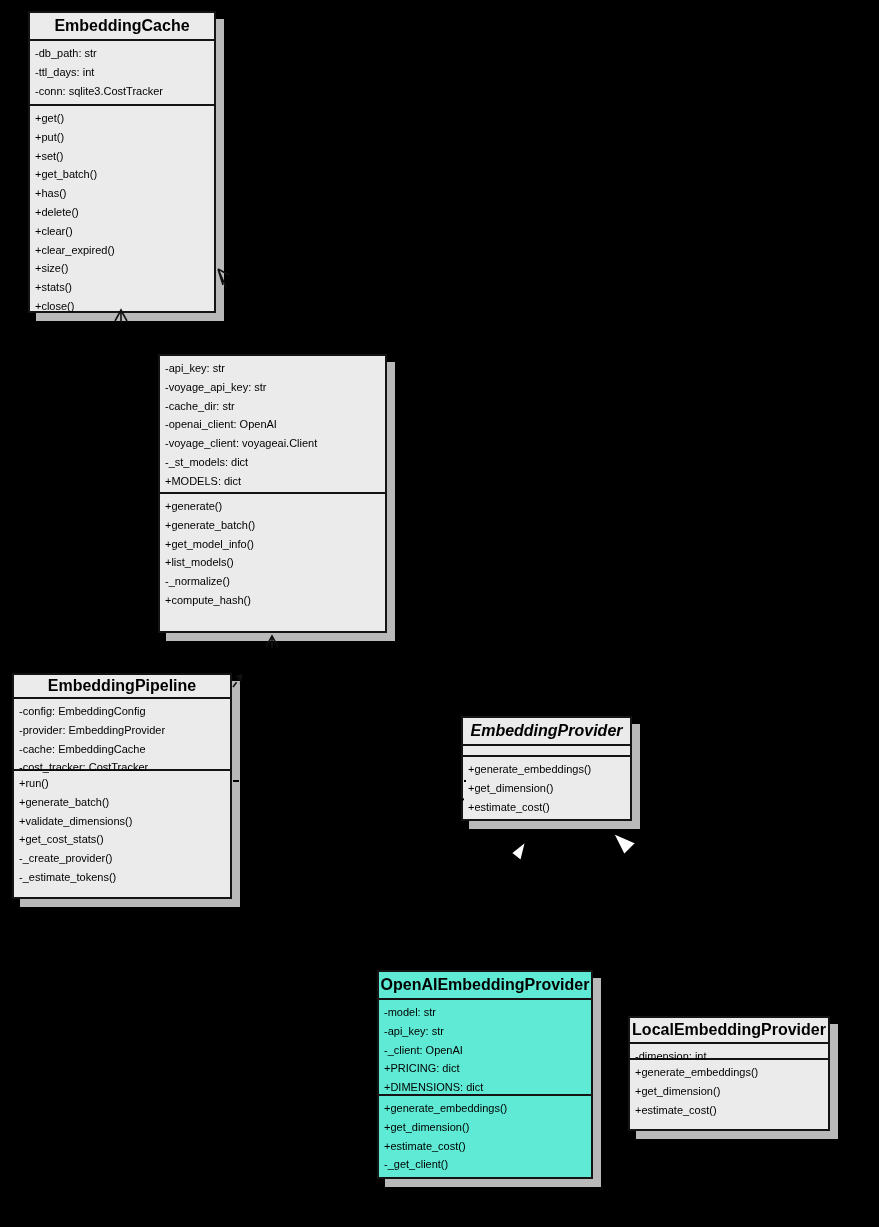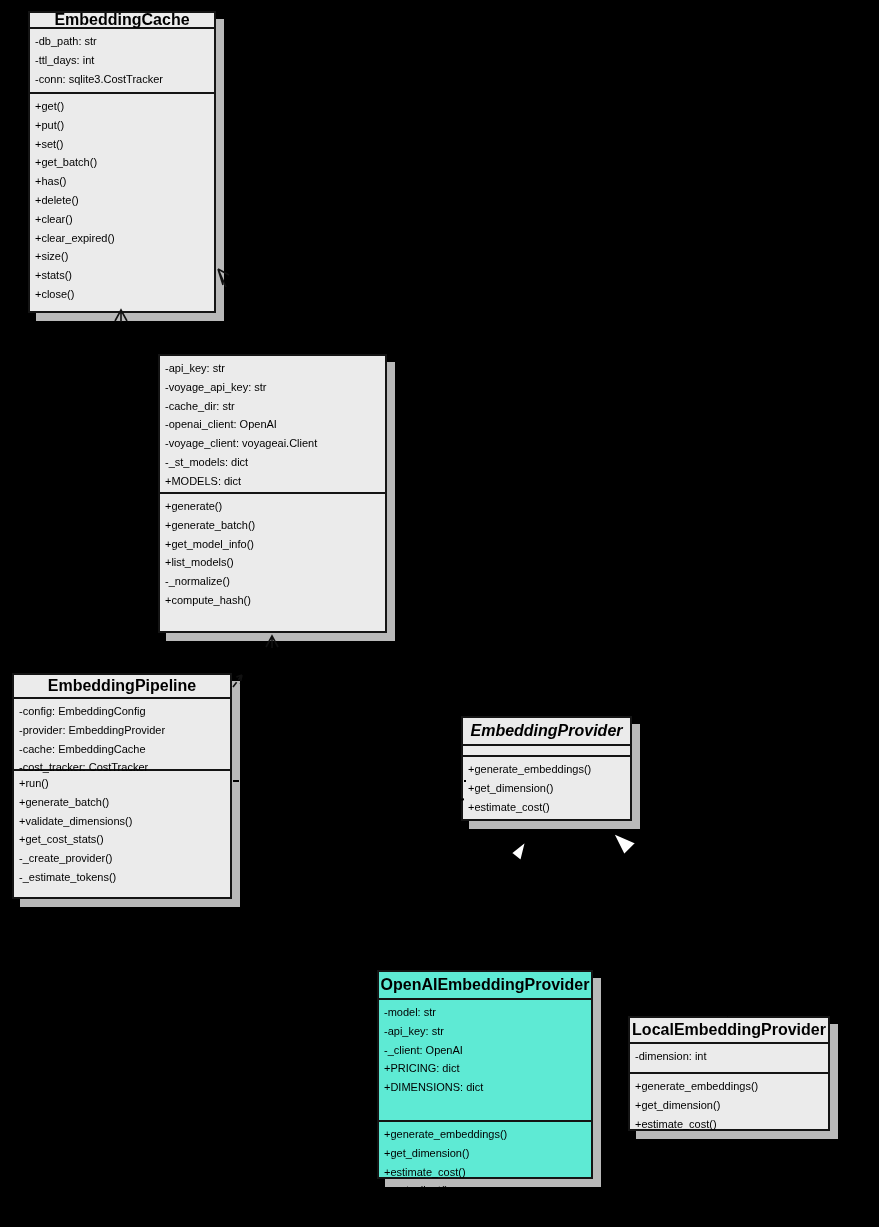--- a/index.html
+++ b/index.html
@@ -18,32 +18,32 @@
     font-size:16px;font-weight:bold;white-space:nowrap;
   }
   .cls .attrs{
     flex:0 0 auto;box-sizing:border-box;border-bottom:2px solid #141414;
     padding:3px 2px 0 5px;overflow:visible;
   }
   .cls .methods{flex:1 1 auto;padding:3px 2px 0 5px;overflow:visible;}
   .member{font-size:11px;line-height:18.8px;white-space:nowrap;}
   
   #cls-0{left:28px;top:11px;width:188px;height:302px;}
-  #cls-0 .title{height:16px;} #cls-0 .attrs{height:65px;}
+  #cls-0 .title{height:28px;} #cls-0 .attrs{height:65px;}
   #cls-1{left:158px;top:354px;width:229px;height:279px;}
   #cls-1 .title{height:24px;} #cls-1 .attrs{height:138px;}
   #cls-2{left:12px;top:673px;width:220px;height:226px;}
   #cls-2 .title{height:24px;} #cls-2 .attrs{height:72px;}
   #cls-3{left:461px;top:704px;width:171px;height:105px;margin-top:12px;}
   #cls-3 .title{height:28px;font-style:italic;}
   #cls-3 .attrs{height:11px;padding:0;}
   #cls-4{left:377px;top:970px;width:216px;height:209px;}
-  #cls-4 .title{height:28px;} #cls-4 .attrs{height:122px;}
+  #cls-4 .title{height:28px;} #cls-4 .attrs{height:96px;}
   #cls-5{left:628px;top:1016px;width:202px;height:115px;}
-  #cls-5 .title{height:26px;} #cls-5 .attrs{height:30px;}
+  #cls-5 .title{height:26px;} #cls-5 .attrs{height:16px;}
   #overlay{position:absolute;left:0;top:0;width:879px;height:1227px;pointer-events:none;}
 </style>
 </head>
 <body>
 
 <div id="canvas" style="background: rgb(0, 0, 0);">
 
   <div class="cls" id="cls-0" style="background: rgb(235, 235, 235); border-color: rgb(20, 20, 20); box-shadow: rgb(185, 185, 185) 8px 8px 0px 0px;">
     <div class="title">EmbeddingCache</div>
     <div class="attrs">

